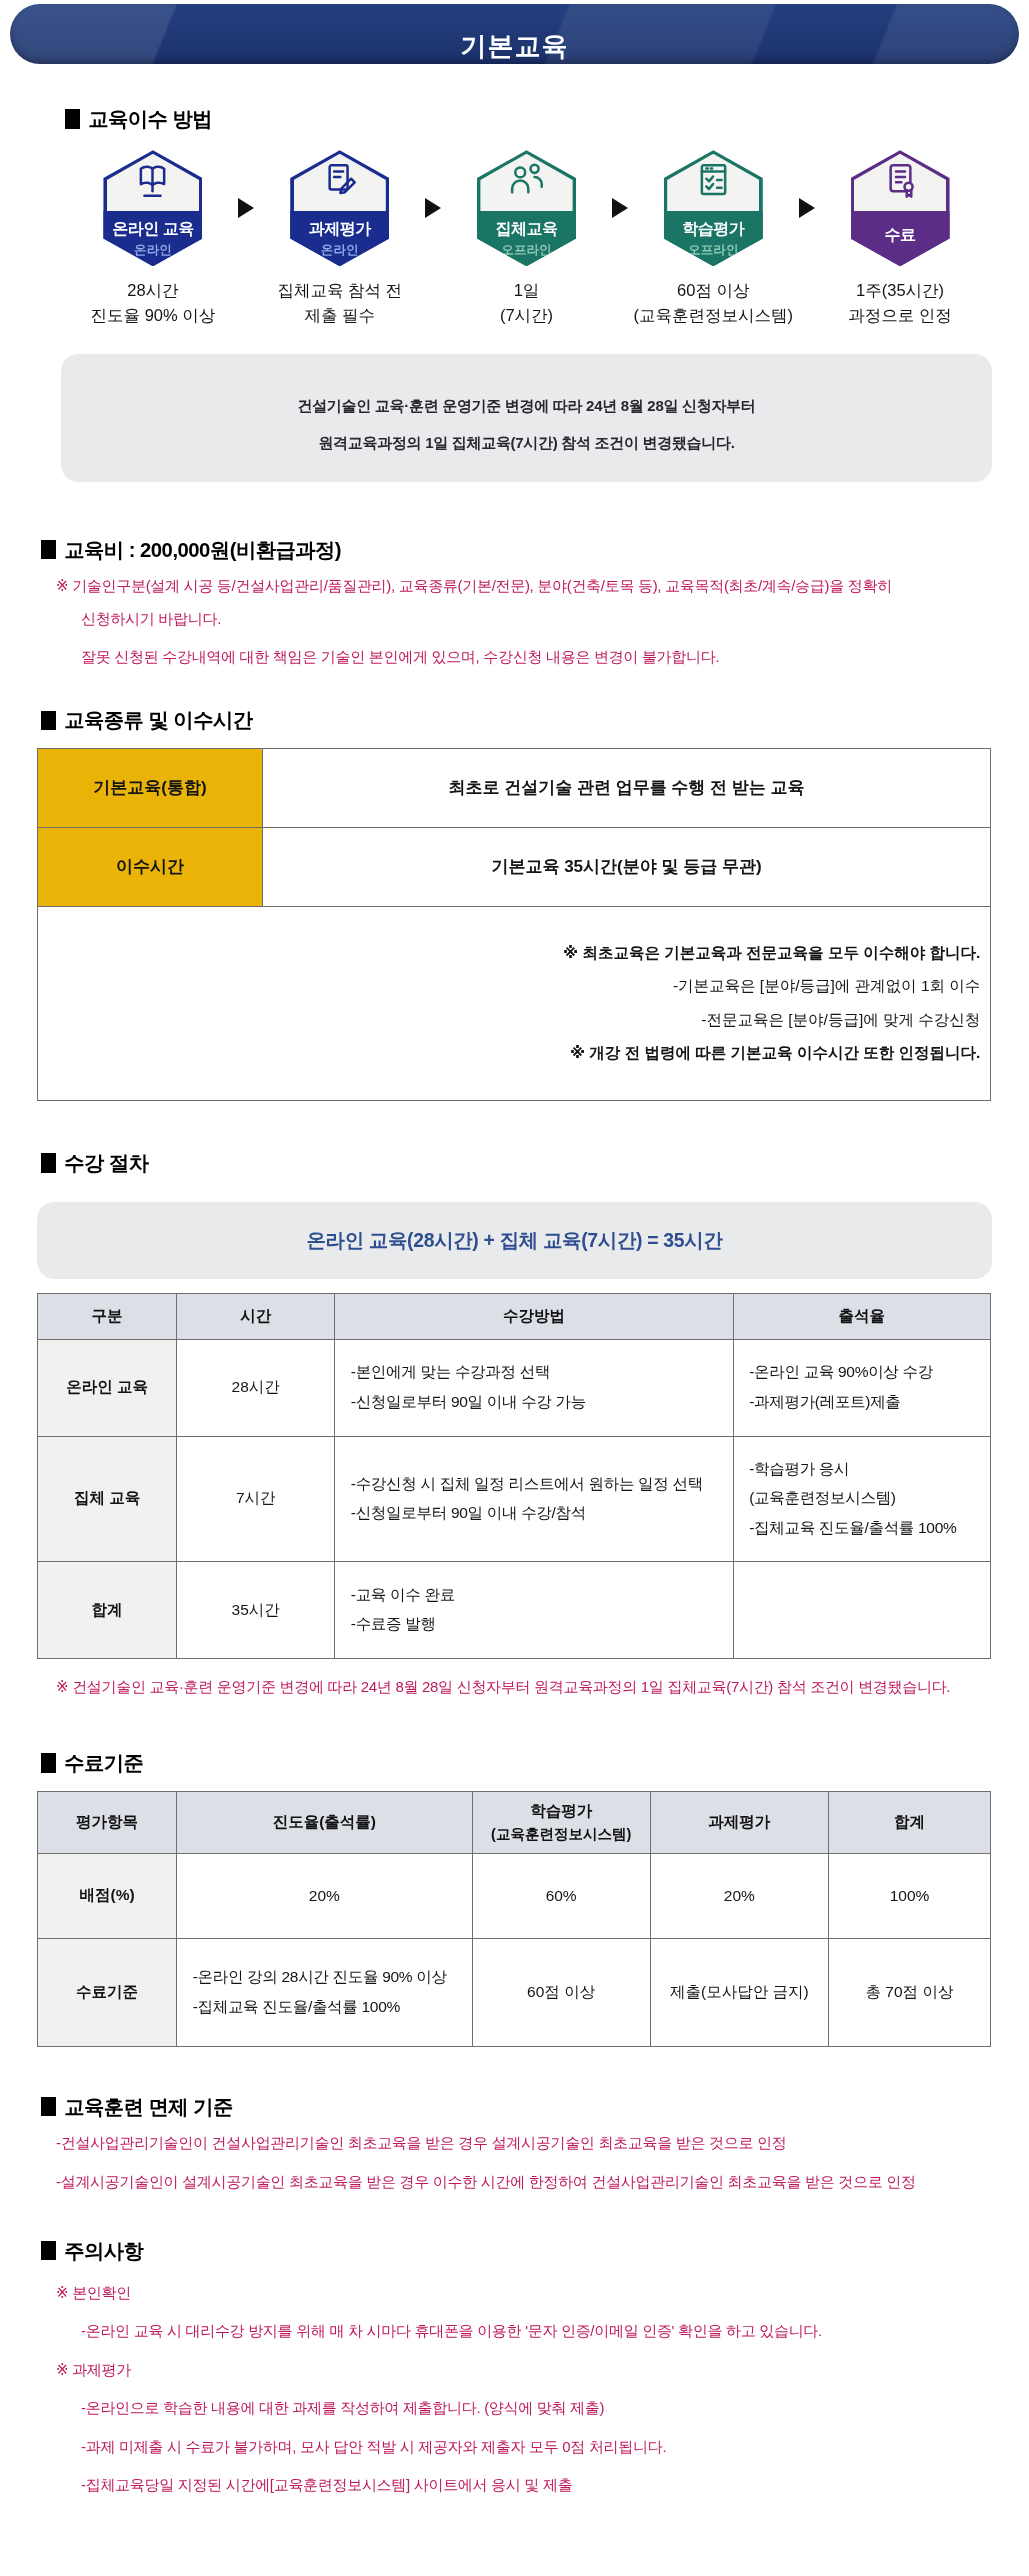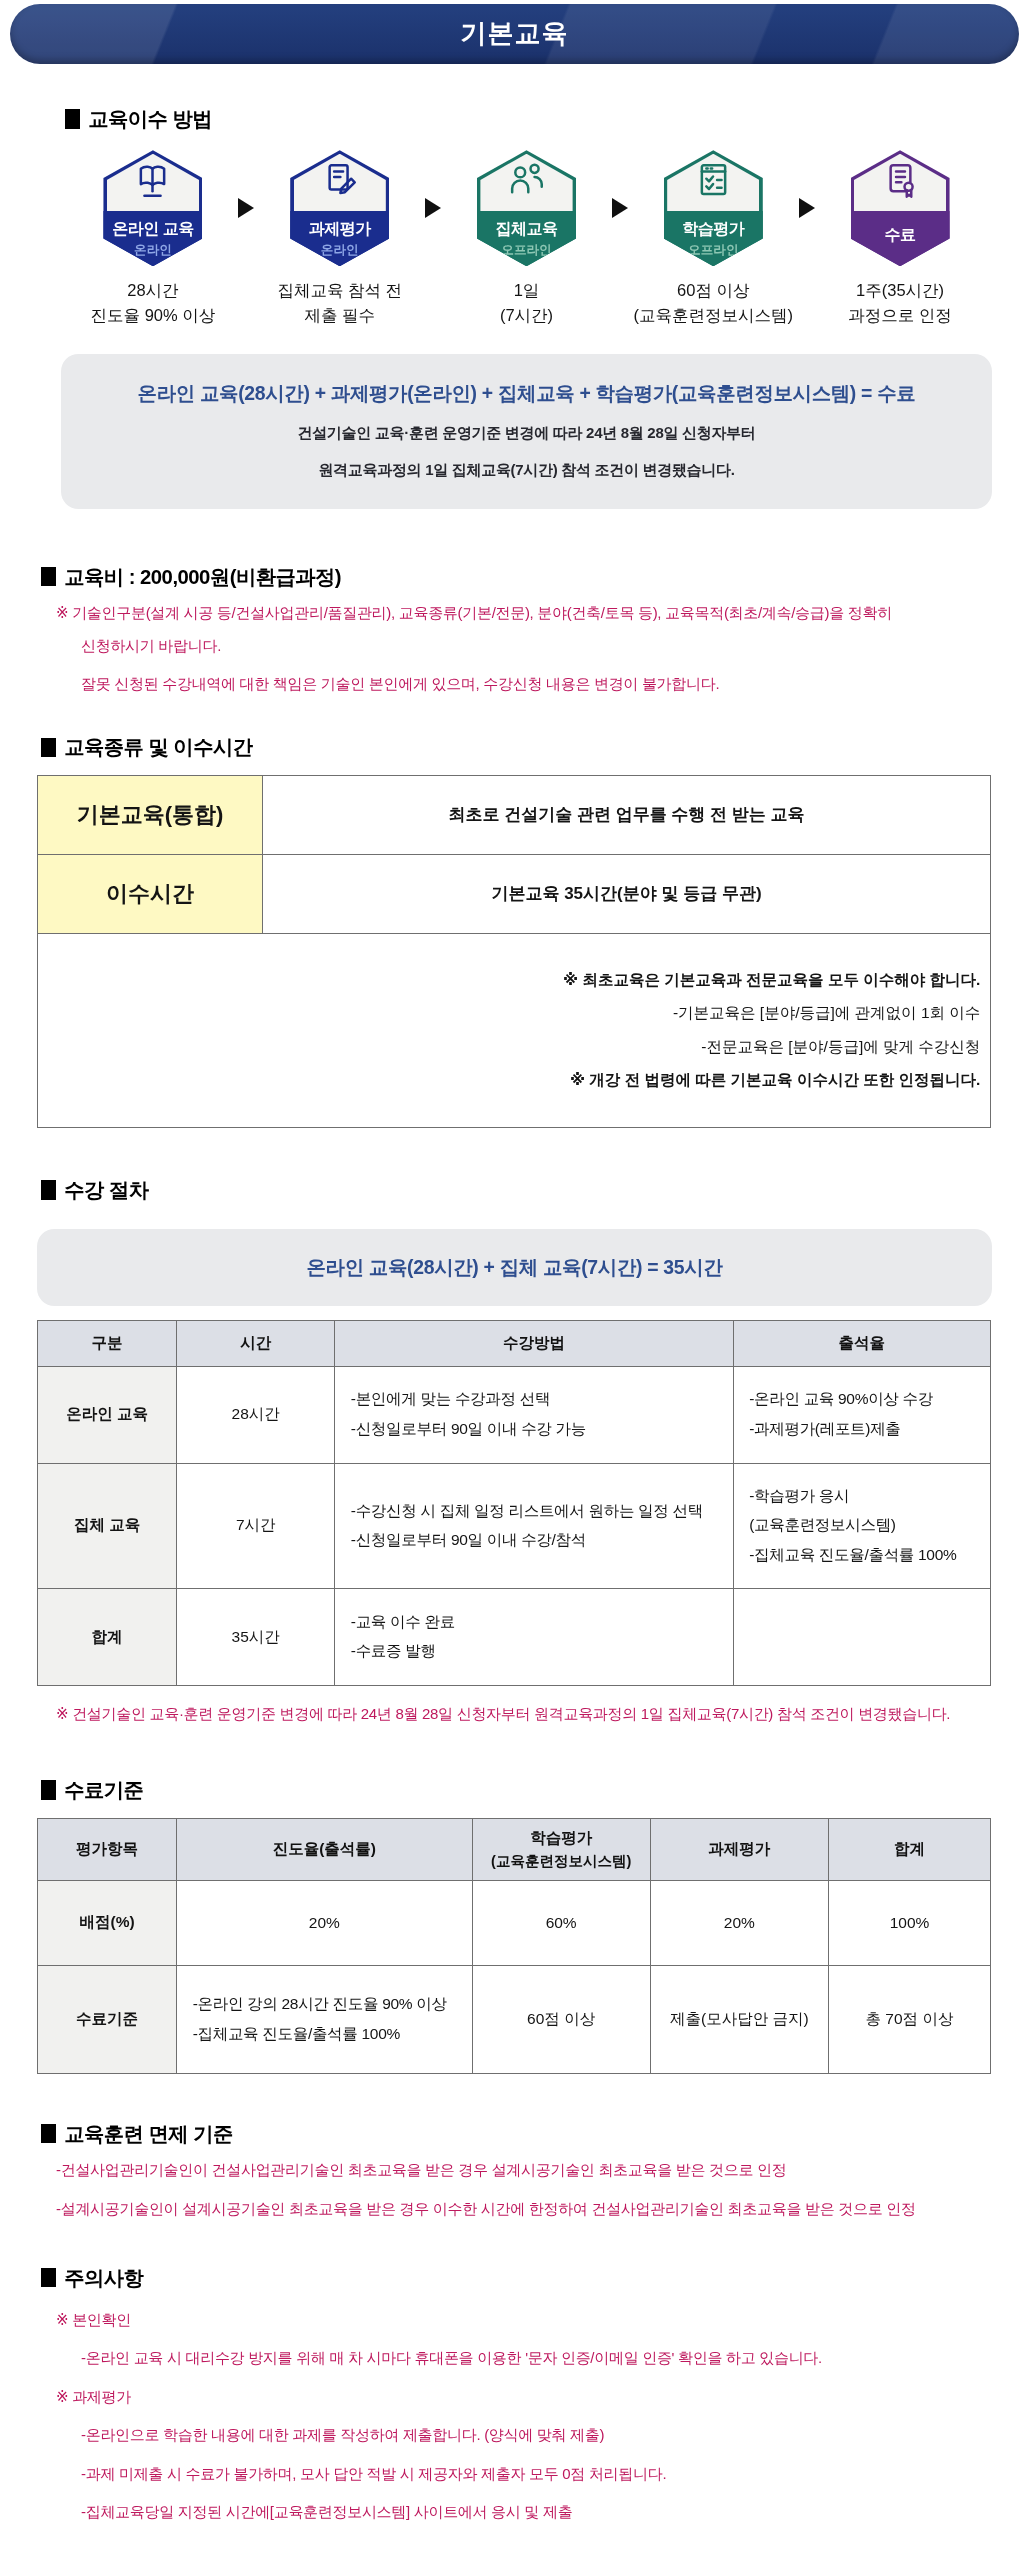--- a/index.html
+++ b/index.html
@@ -11,21 +11,21 @@
   }
 
   
   .banner {
     margin:3.9px 9.7px 0; height:60px; border-radius:30px;
     background:
       linear-gradient(112deg, rgba(255,255,255,0.10) 0 16%, rgba(255,255,255,0) 16.3%),
       linear-gradient(292deg, rgba(255,255,255,0.08) 0 14%, rgba(255,255,255,0) 14.3%),
       linear-gradient(112deg, rgba(255,255,255,0) 54%, rgba(255,255,255,0.07) 54.3% 74%, rgba(255,255,255,0) 74.3%),
       linear-gradient(180deg,#24407f 0%, #1b316b 100%);
-    display:flex; align-items:center; justify-content:center;
+    display:flex; align-items:flex-end; justify-content:center;
     box-shadow:inset 0 -3.9px 7.7px rgba(0,0,0,0.25);
   }
   .banner-title { color:#fff; font-size:26px; font-weight:bold; letter-spacing:1px; }
 
   
   .sec-head { display:flex; align-items:center; margin-left:41px; }
   .sq { width:14.5px; height:19.4px; background:#000; margin-right:8.7px; flex:0 0 auto; }
   .sec-title { font-size:20.3px; font-weight:bold; color:#000; letter-spacing:-0.5px; }
 
   
@@ -75,21 +75,21 @@
   th { background:#dcdfe6; font-size:15.5px; font-weight:bold; color:#111; }
   .rowlabel { background:#f1f1ef; font-weight:bold; font-size:15.5px; text-align:center; }
   td { font-size:15.5px; color:#141414; }
   .c { text-align:center; }
   .cell-lines { padding:13.6px 15.5px; }
   .cell-lines div { margin:8.7px 0; letter-spacing:-0.3px; }
   .bold { font-weight:bold; }
 
   
   .tbl-course td { height:79px; }
-  .tbl-course .rowlabel { width:225px; background:#fef9c3; font-size:22px; }
+  .tbl-course .rowlabel { width:225px; background:#eab308; font-size:17px; }
   .tbl-course .val { font-weight:bold; font-size:17px; }
   .tbl-course .notes-cell { height:auto; padding:23px 9.7px; }
   .tbl-course .notes-cell div { margin:12.6px 0; text-align:right; font-size:15.5px; }
 
   
   .tbl-proc th { height:46px; }
   .tbl-proc .col1{width:14.6%;} .tbl-proc .col2{width:16.6%;} .tbl-proc .col3{width:41.8%;} .tbl-proc .col4{width:27%;}
   .tbl-proc td { vertical-align:middle; }
   .tbl-proc .r1 td { height:97px; } .tbl-proc .r2 td { height:112px; } .tbl-proc .r3 td { height:93px; }
 
@@ -232,21 +232,20 @@
         </div>
       </div>
       <div class="step-cap">
         <div>1주(35시간)</div>
         <div>과정으로 인정</div>
       </div>
     </div>
   </div>
 
   <div class="graybox">
-    <div class="formula">온라인 교육(28시간) + 과제평가(온라인) + 집체교육 + 학습평가(교육훈련정보시스템) = 수료</div>
     <div class="note">건설기술인 교육·훈련 운영기준 변경에 따라 24년 8월 28일 신청자부터</div>
     <div class="note">원격교육과정의 1일 집체교육(7시간) 참석 조건이 변경됐습니다.</div>
   </div>
 </section>
 
 <section class="s-fee">
   <div class="sec-head">
     <span class="sq"></span>
     <span class="sec-title">교육비 : 200,000원(비환급과정)</span>
   </div>

